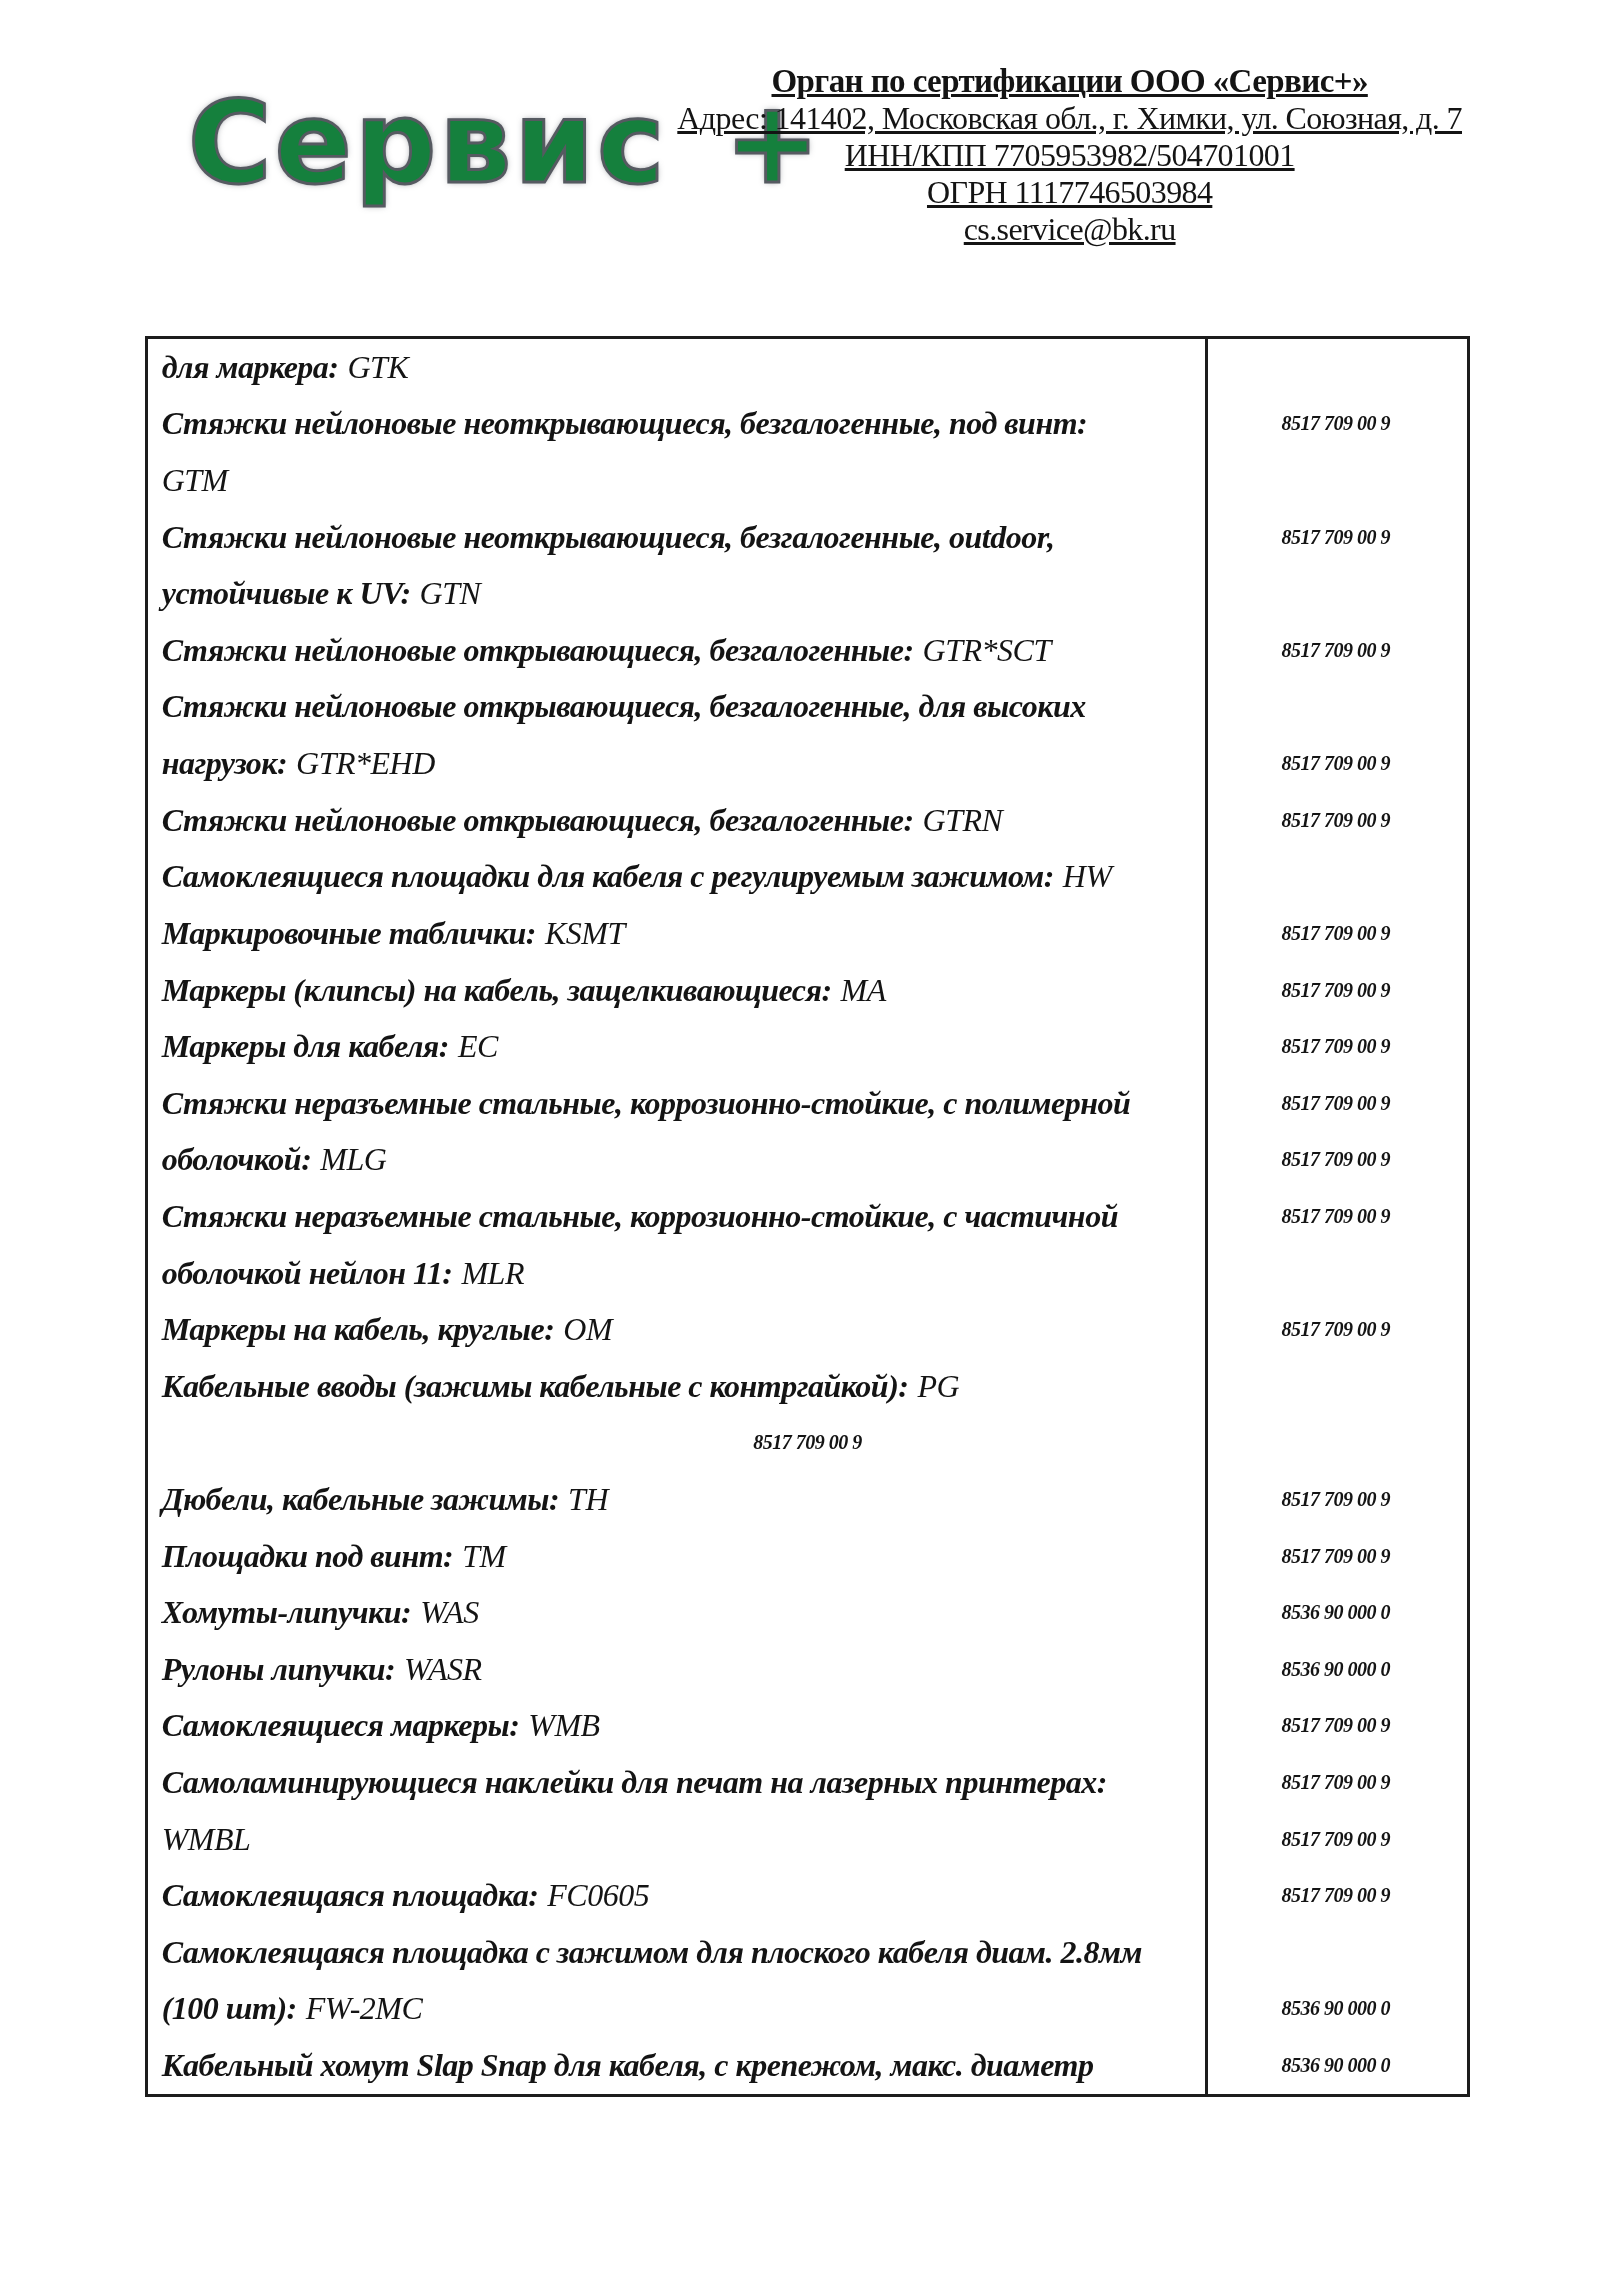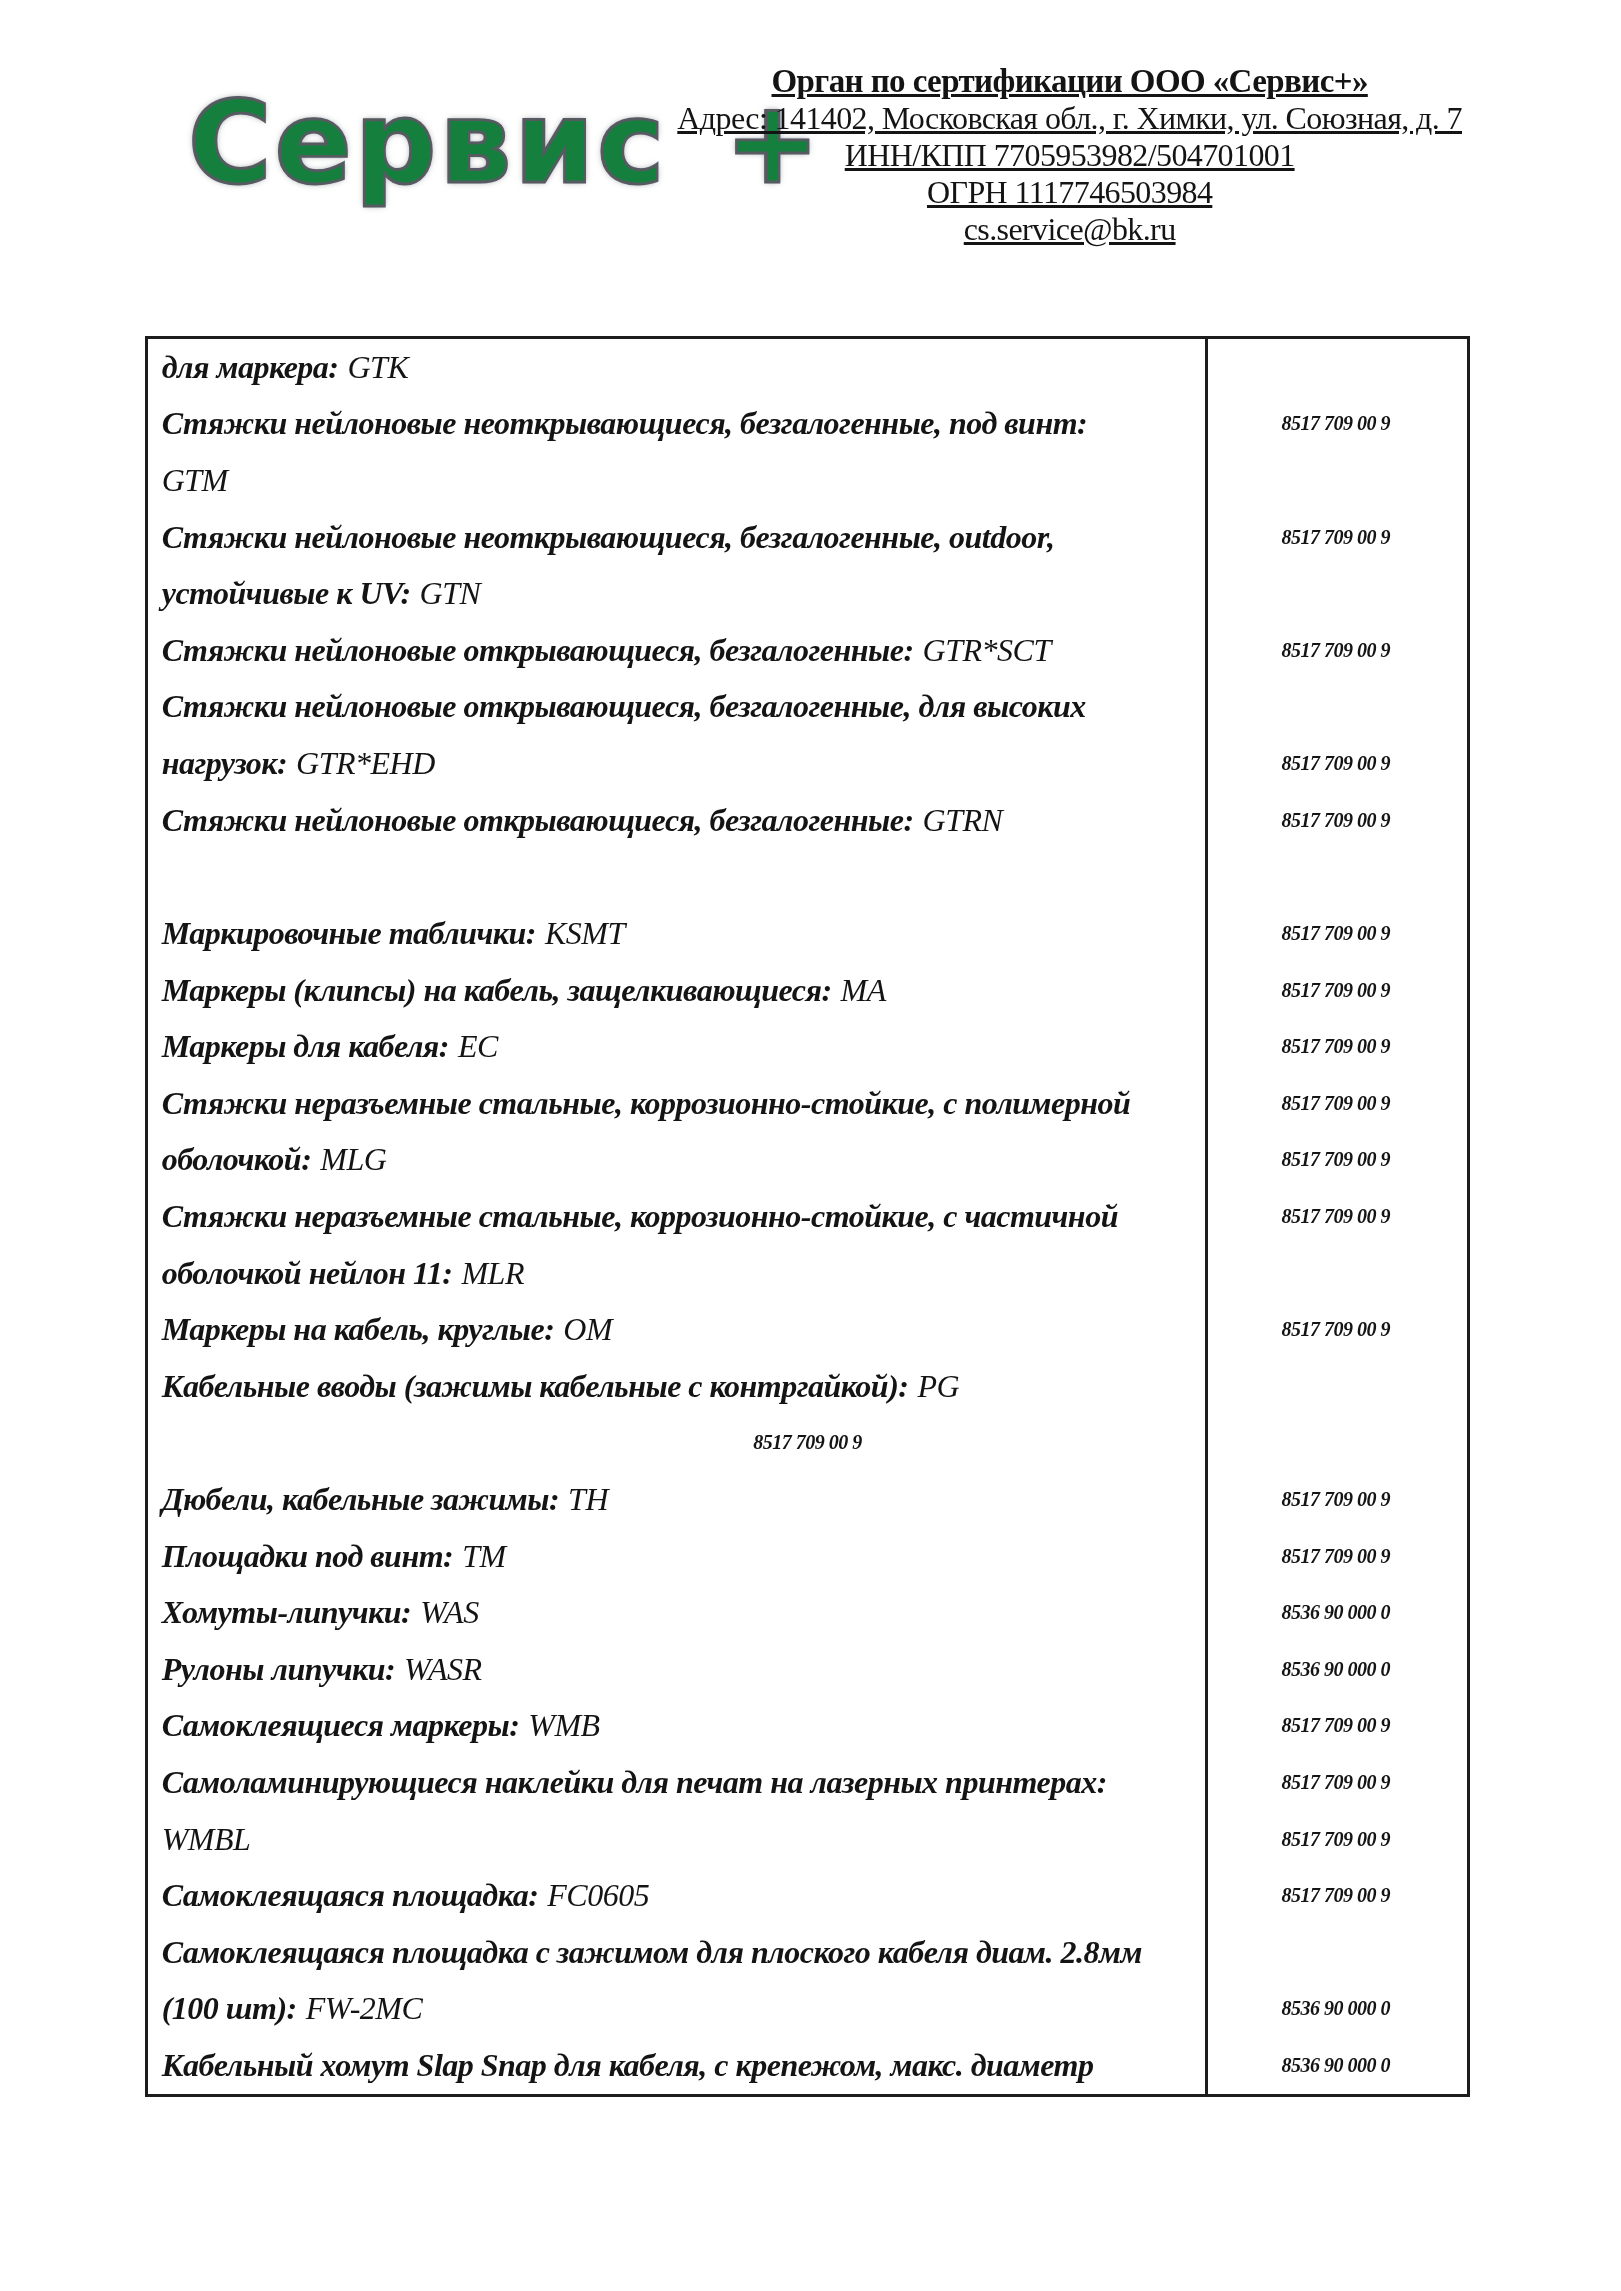--- a/index.html
+++ b/index.html
@@ -185,20 +185,23 @@
   <div class="row">
     <div class="cell-desc">
       <span class="desc">Стяжки нейлоновые открывающиеся, безгалогенные:</span><span class="series">GTRN</span>
     </div>
     <div class="cell-code">
       <span>8517 709 00 9</span>
     </div>
   </div>
 
   <div class="row">
+    <div class="cell-desc">
+      <span class="desc">Самоклеящиеся площадки для кабеля с регулируемым зажимом:</span><span class="series">HW</span>
+    </div>
     <div class="cell-code">
       <span></span>
     </div>
   </div>
 
   <div class="row">
     <div class="cell-desc">
       <span class="desc">Маркировочные таблички:</span><span class="series">KSMT</span>
     </div>
     <div class="cell-code">

